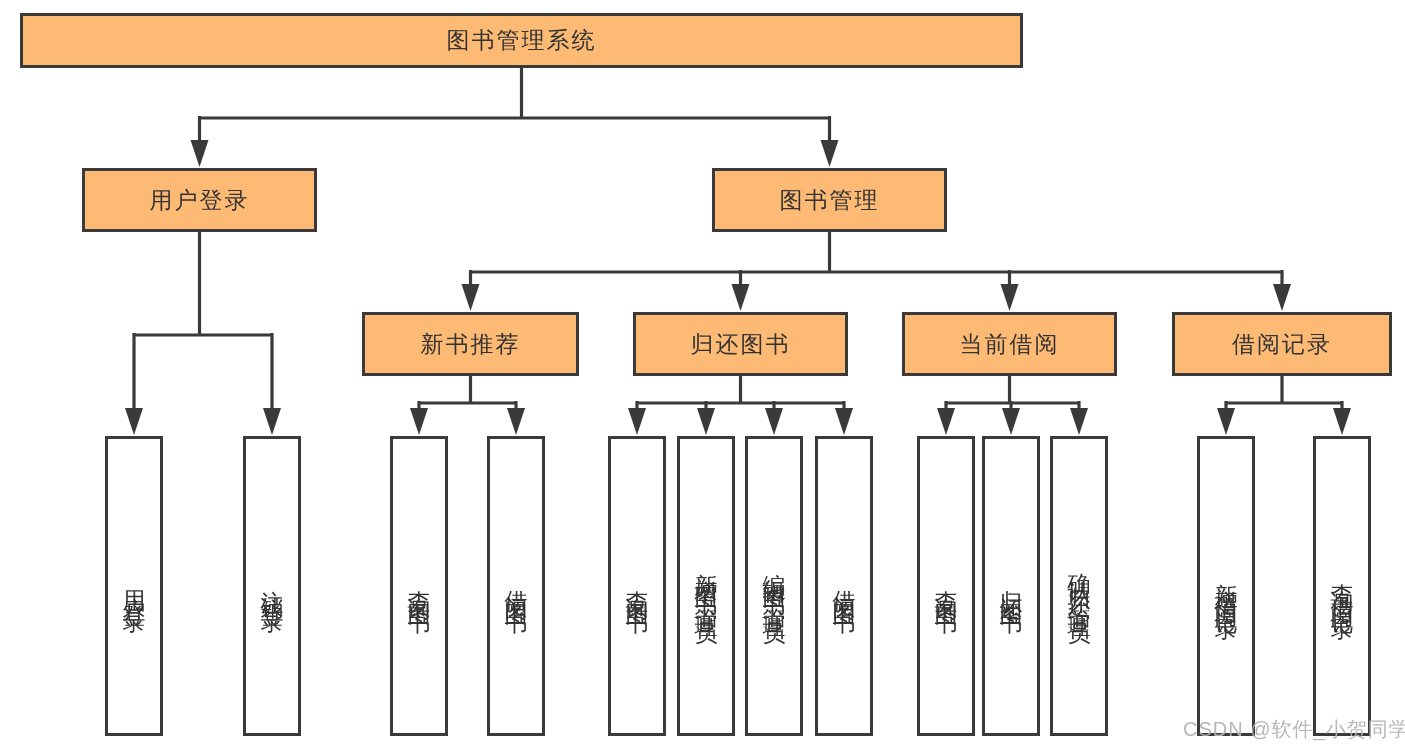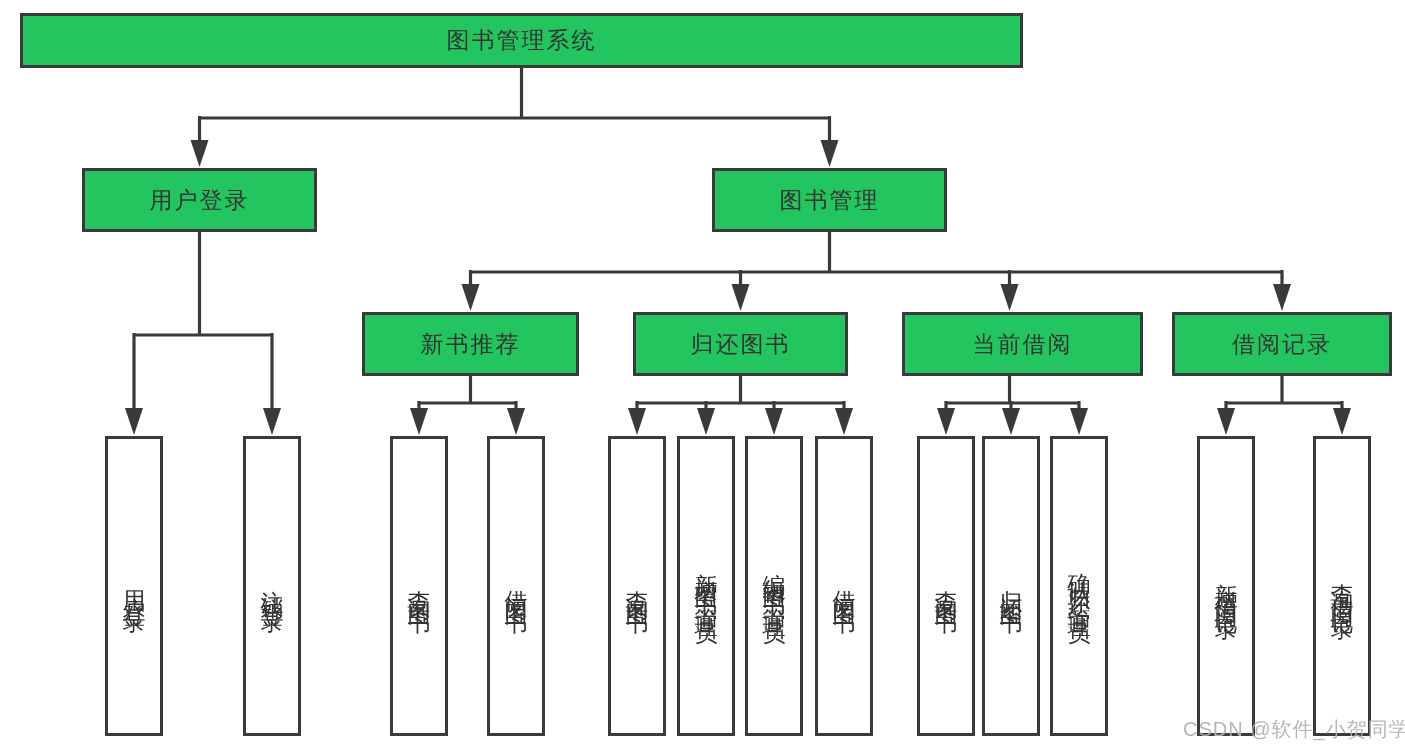--- a/index.html
+++ b/index.html
@@ -17,21 +17,21 @@
   svg.connectors {
     position: absolute;
     left: 0; top: 0;
     width: 1405px; height: 747px;
     z-index: 1;
   }
 
   
   .hbox {
     position: absolute;
-    background: #22c55e;
+    background: #fdba74;
     border: 3px solid #3a3a3a;
     display: flex;
     align-items: center;
     justify-content: center;
     font-size: 23px;
     letter-spacing: 2px;
     color: #333333;
     z-index: 2;
   }
 
@@ -57,21 +57,21 @@
     white-space: nowrap;
     line-height: 1;
   }
 
   
   #n-root       { left: 20px;   top: 13px;  width: 1003px; height: 55px; }
   #n-user-login { left: 82px;   top: 168px; width: 235px;  height: 64px; }
   #n-book-mgmt  { left: 712px;  top: 168px; width: 235px;  height: 64px; }
   #n-new-rec    { left: 362px;  top: 312px; width: 217px;  height: 64px; }
   #n-borrow     { left: 633px;  top: 312px; width: 215px;  height: 64px; }
-  #n-current    { left: 902px;  top: 312px; width: 241px;  height: 64px; }
+  #n-current    { left: 902px;  top: 312px; width: 215px;  height: 64px; }
   #n-records    { left: 1172px; top: 312px; width: 220px;  height: 64px; }
 
   #l-user-login { left: 105px; }
   #l-logout     { left: 243px; }
   #l-query-1    { left: 390px; }
   #l-borrow-1   { left: 487px; }
   #l-query-2    { left: 608px; }
   #l-add-book   { left: 677px; }
   #l-edit-book  { left: 745px; }
   #l-borrow-2   { left: 815px; }

